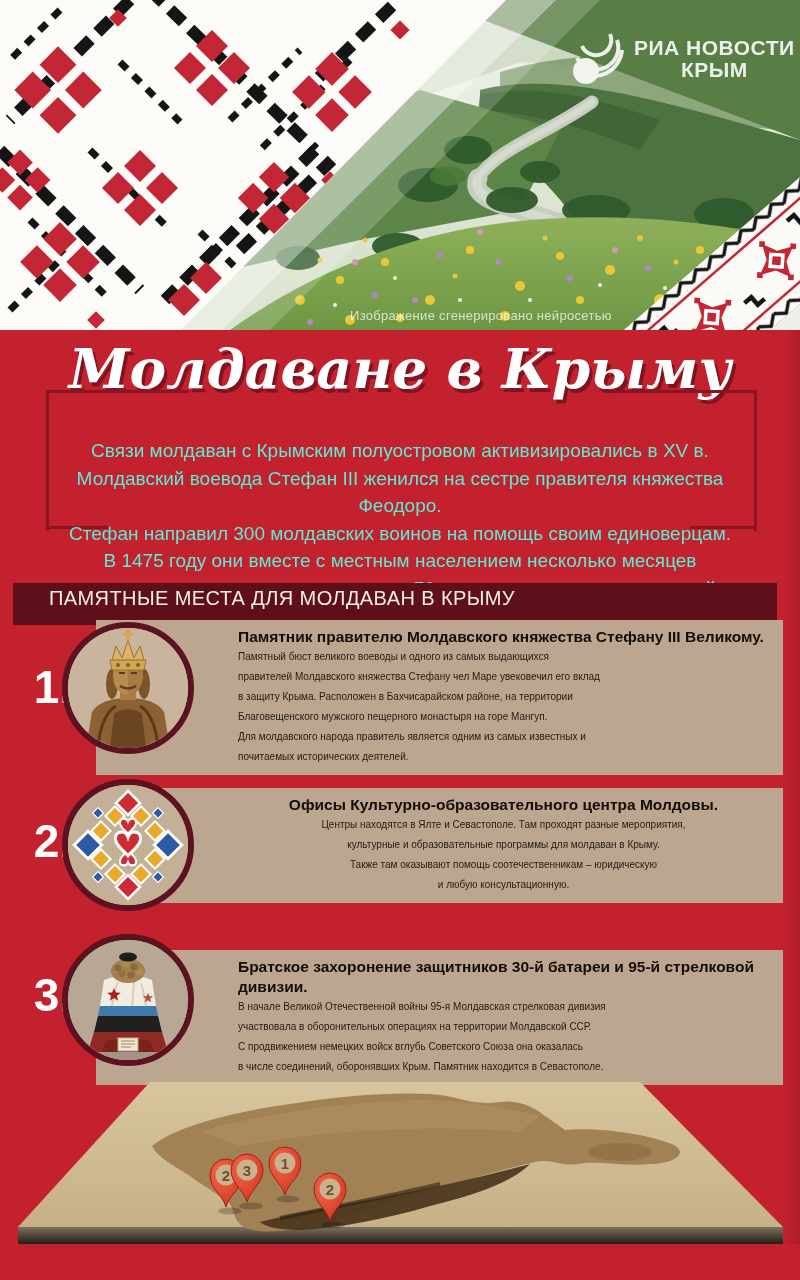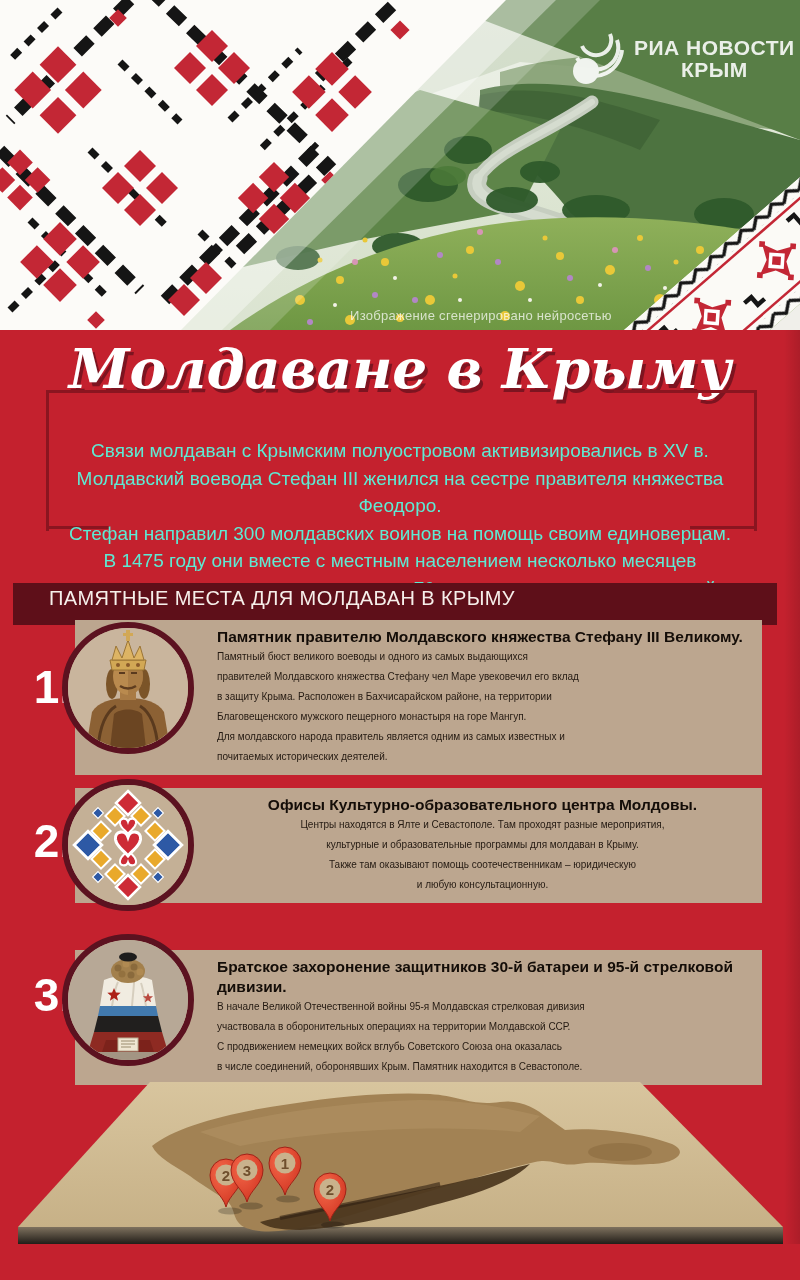--- a/index.html
+++ b/index.html
@@ -27,21 +27,21 @@
   .br-rt{left:614px;top:390px;width:140px;height:138px;border-right-width:3px;border-top-width:3px;}
   .br-rb{left:690px;top:526px;width:64px;height:3px;background:#8A1520;}
   .intro{position:absolute;left:40px;top:418px;width:720px;text-align:center;
          color:#5eead4;font-size:19px;line-height:27.5px;}
   .preline{white-space:pre-line;}
   
   .section-band{position:absolute;left:13px;top:583px;width:764px;height:42px;background:#5E0F19;
                 color:#F6EFEA;font-size:20px;line-height:30px;padding-left:36px;box-sizing:border-box;
                 letter-spacing:.4px;}
   
-  .card{position:absolute;left:75px;width:687px;background:#BCA68F;color:#241A12;
+  .card{position:absolute;left:96px;width:687px;background:#BCA68F;color:#241A12;
         padding:7px 14px 8px 142px;box-sizing:border-box;}
   .card-title{font-weight:bold;font-size:15.5px;line-height:20px;color:#140D08;}
   .card-body{font-size:10px;line-height:20px;}
   .item-number{position:absolute;left:18px;width:70px;text-align:center;color:#ffffff;
                font-size:46px;font-weight:bold;line-height:1;}
   .circle{position:absolute;left:62px;width:120px;height:120px;border:6px solid #5C1220;
           border-radius:50%;overflow:hidden;z-index:3;background:#C4B096;}
   .circle svg{display:block;}
   
   .map{position:absolute;left:0;top:1072px;}

